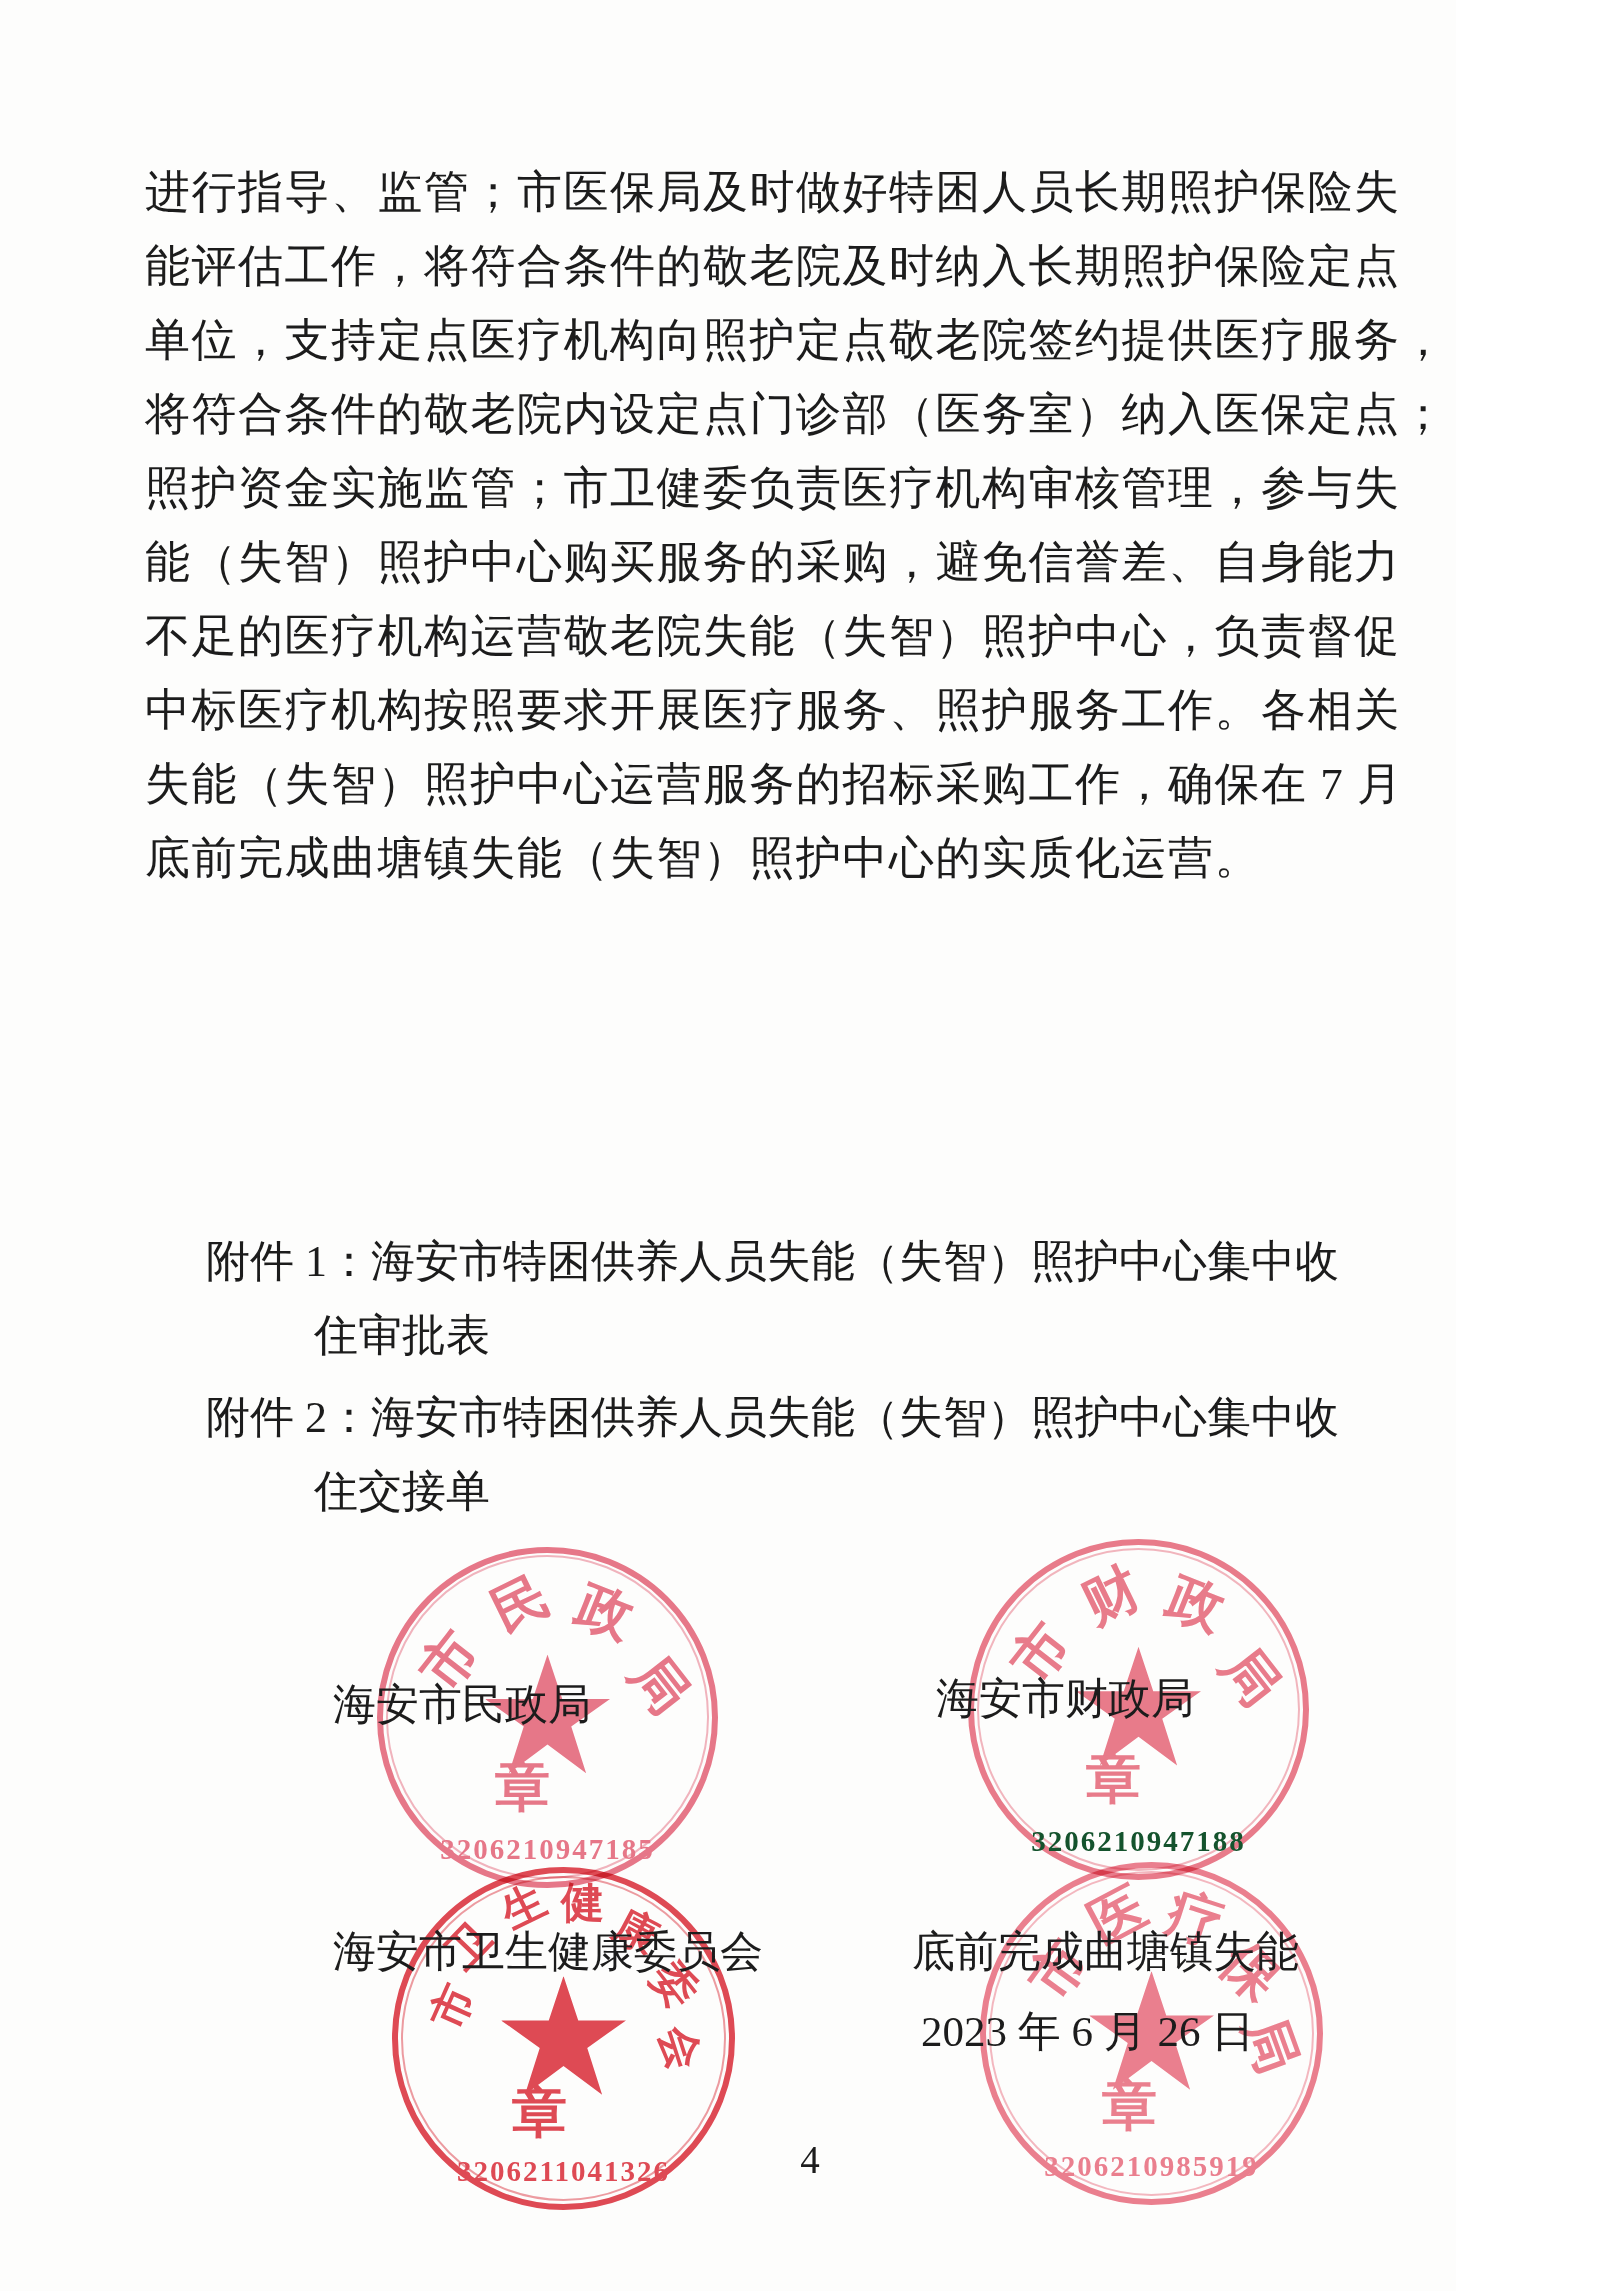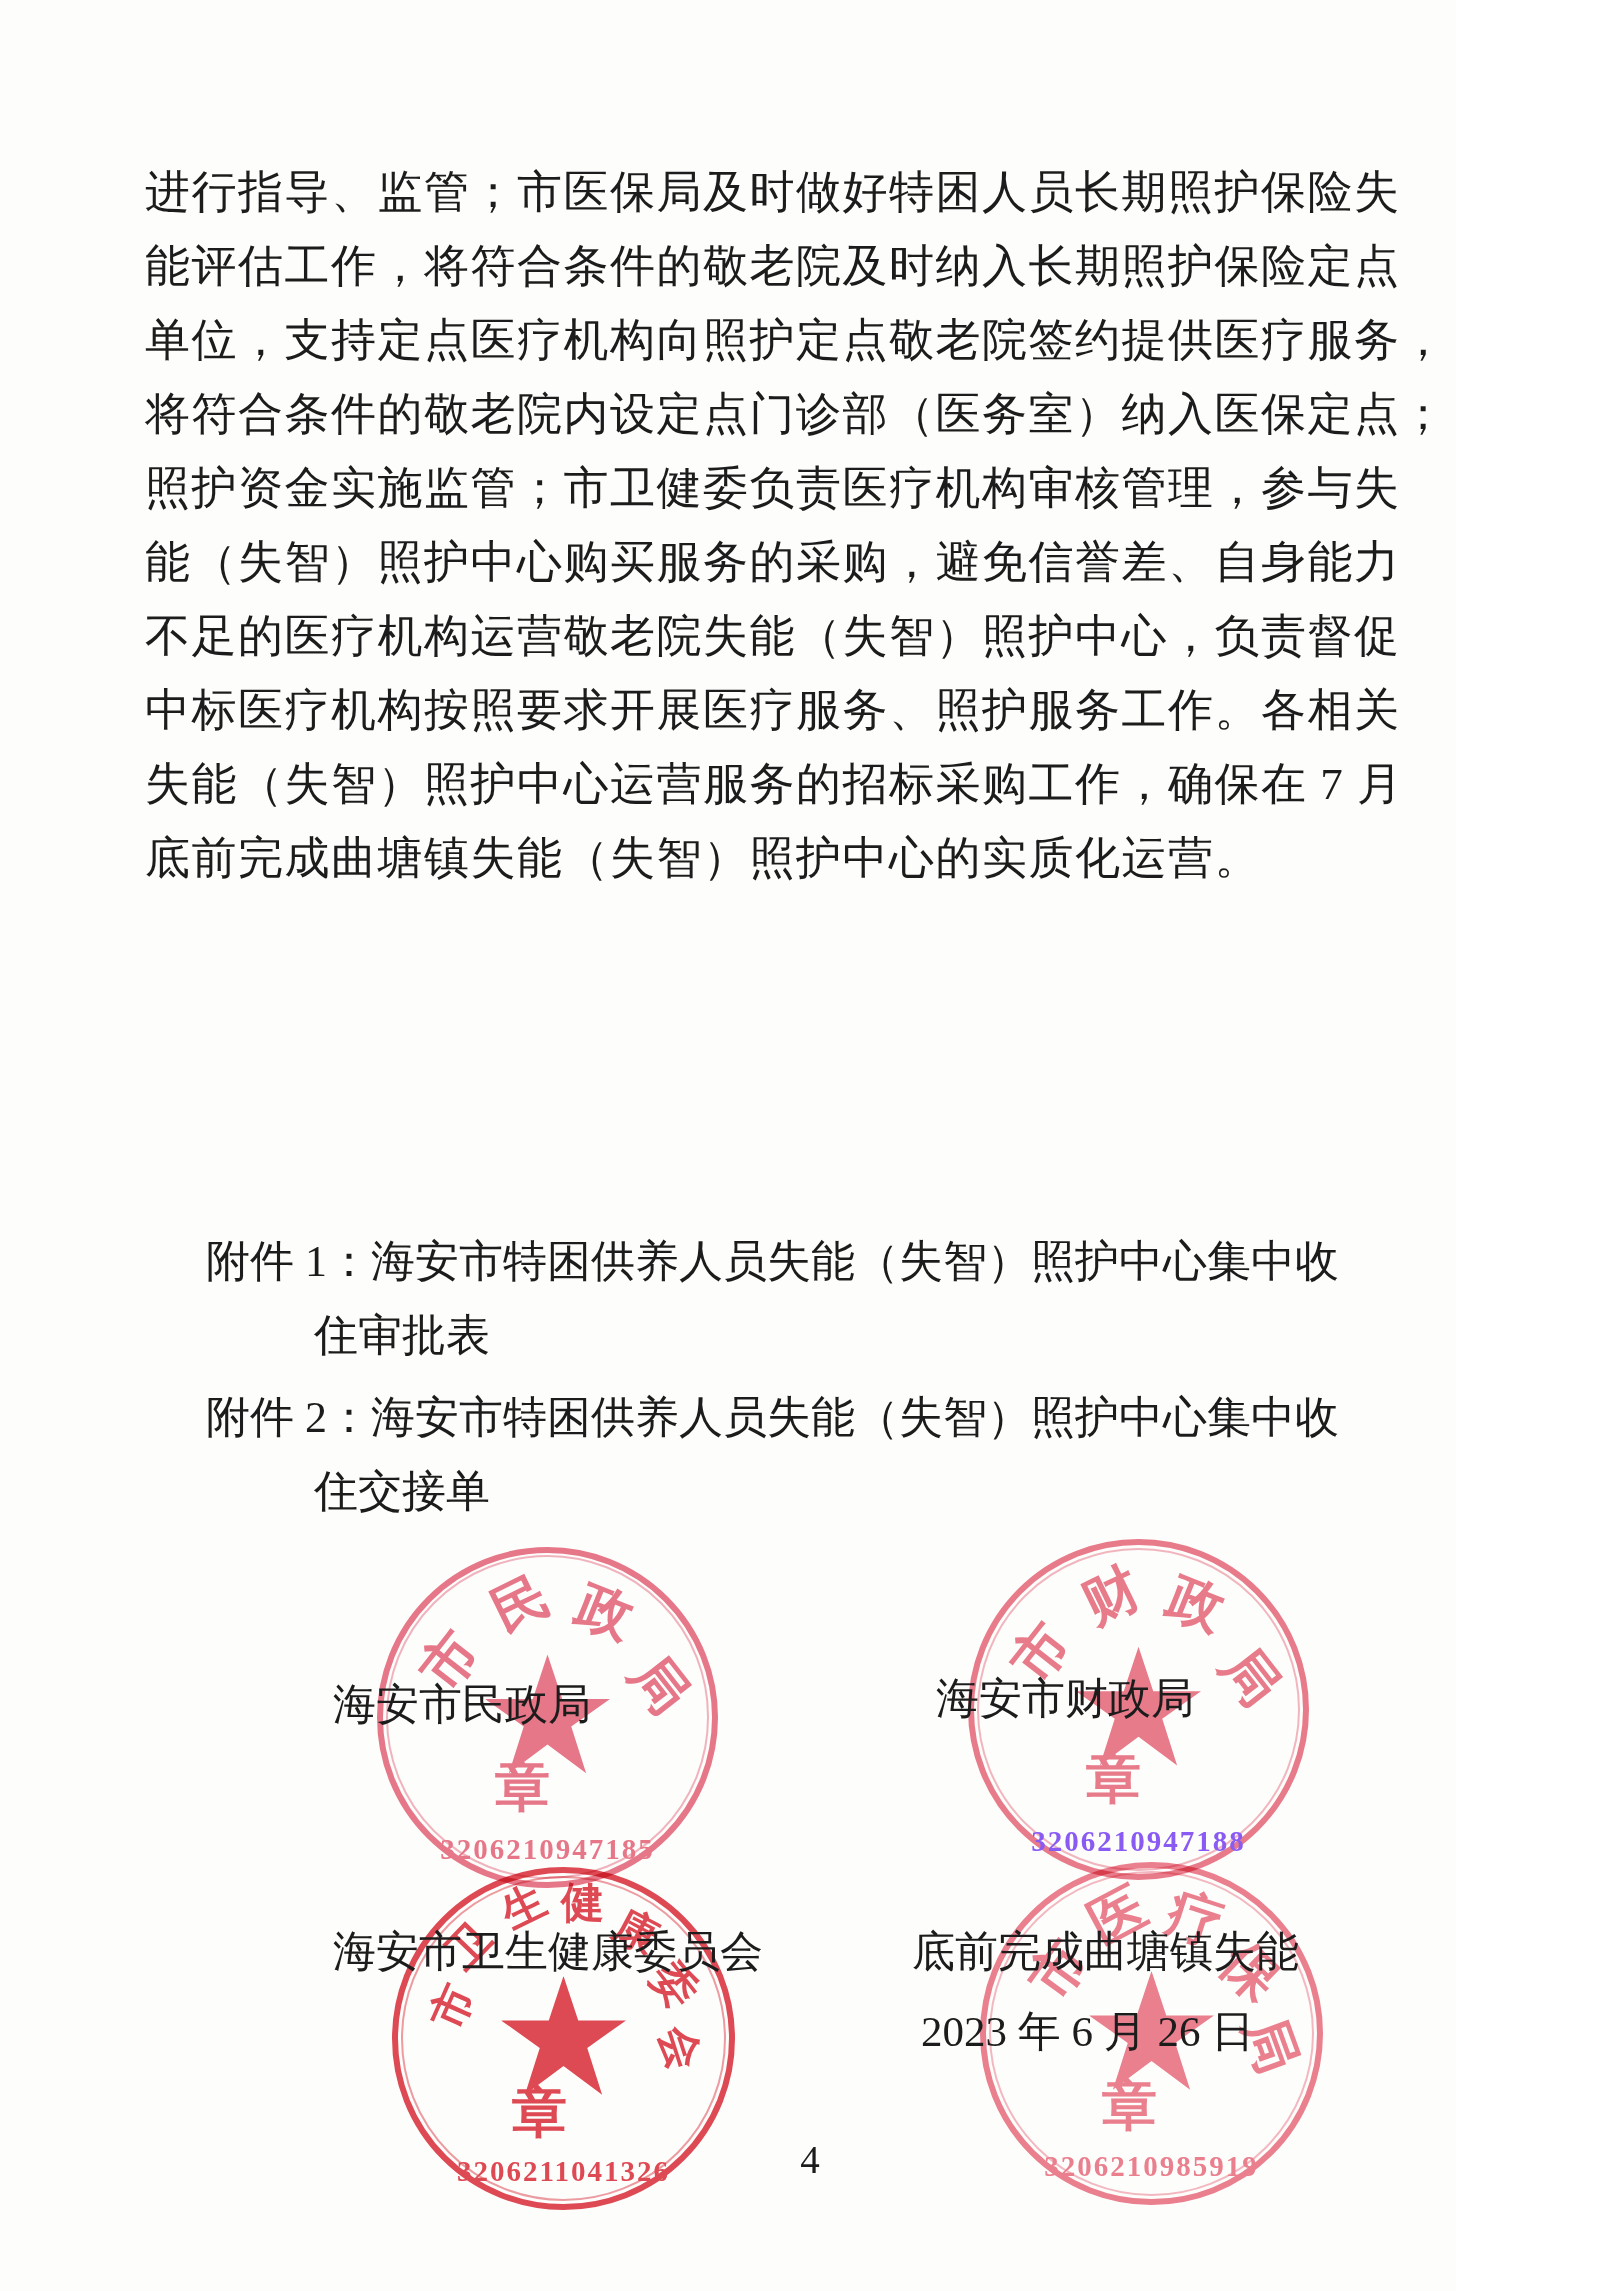--- a/index.html
+++ b/index.html
@@ -193,21 +193,21 @@
 
     <div class="seal" style="left:968px; top:9.8px; width:341px; height:341px; color:#ea7c8c;">
       <div class="ring-outer" style="border-color:#ea7c8c;"></div>
       <div class="ring-inner" style="border-color:#ea7c8c;"></div>
       <div class="star" style="background:#ea7c8c;"></div>
       <span class="seal-char" style="left:45px; top:86px; transform:rotate(-52deg); color:#ea7c8c;">市</span>
       <span class="seal-char" style="left:116px; top:29px; transform:rotate(-26deg); color:#ea7c8c;">财</span>
       <span class="seal-char" style="left:201px; top:37px; transform:rotate(22deg); color:#ea7c8c;">政</span>
       <span class="seal-char" style="left:255px; top:110px; transform:rotate(52deg); color:#ea7c8c;">局</span>
       <span class="seal-char" style="left:118px; top:212px; color:#ea7c8c;">章</span>
-      <span class="seal-num" style="color:#8b5cf6;">3206210947188</span>
+      <span class="seal-num" style="color:#14532d;">3206210947188</span>
     </div>
 
     <div class="seal" style="left:392px; top:338px; width:343px; height:343px; color:#e04a55;">
       <div class="ring-outer" style="border-color:#e04a55;"></div>
       <div class="ring-inner" style="border-color:#e04a55;"></div>
       <div class="star" style="background:#e04a55;"></div>
       <span class="seal-char" style="left:39px; top:118px; font-size:43px; transform:rotate(-66deg); color:#e04a55;">市</span>
       <span class="seal-char" style="left:55px; top:57px; font-size:43px; transform:rotate(-46deg); color:#e04a55;">卫</span>
       <span class="seal-char" style="left:110px; top:17.6px; font-size:43px; transform:rotate(-26deg); color:#e04a55;">生</span>
       <span class="seal-char" style="left:169px; top:13.7px; font-size:43px; transform:rotate(0deg); color:#e04a55;">健</span>

